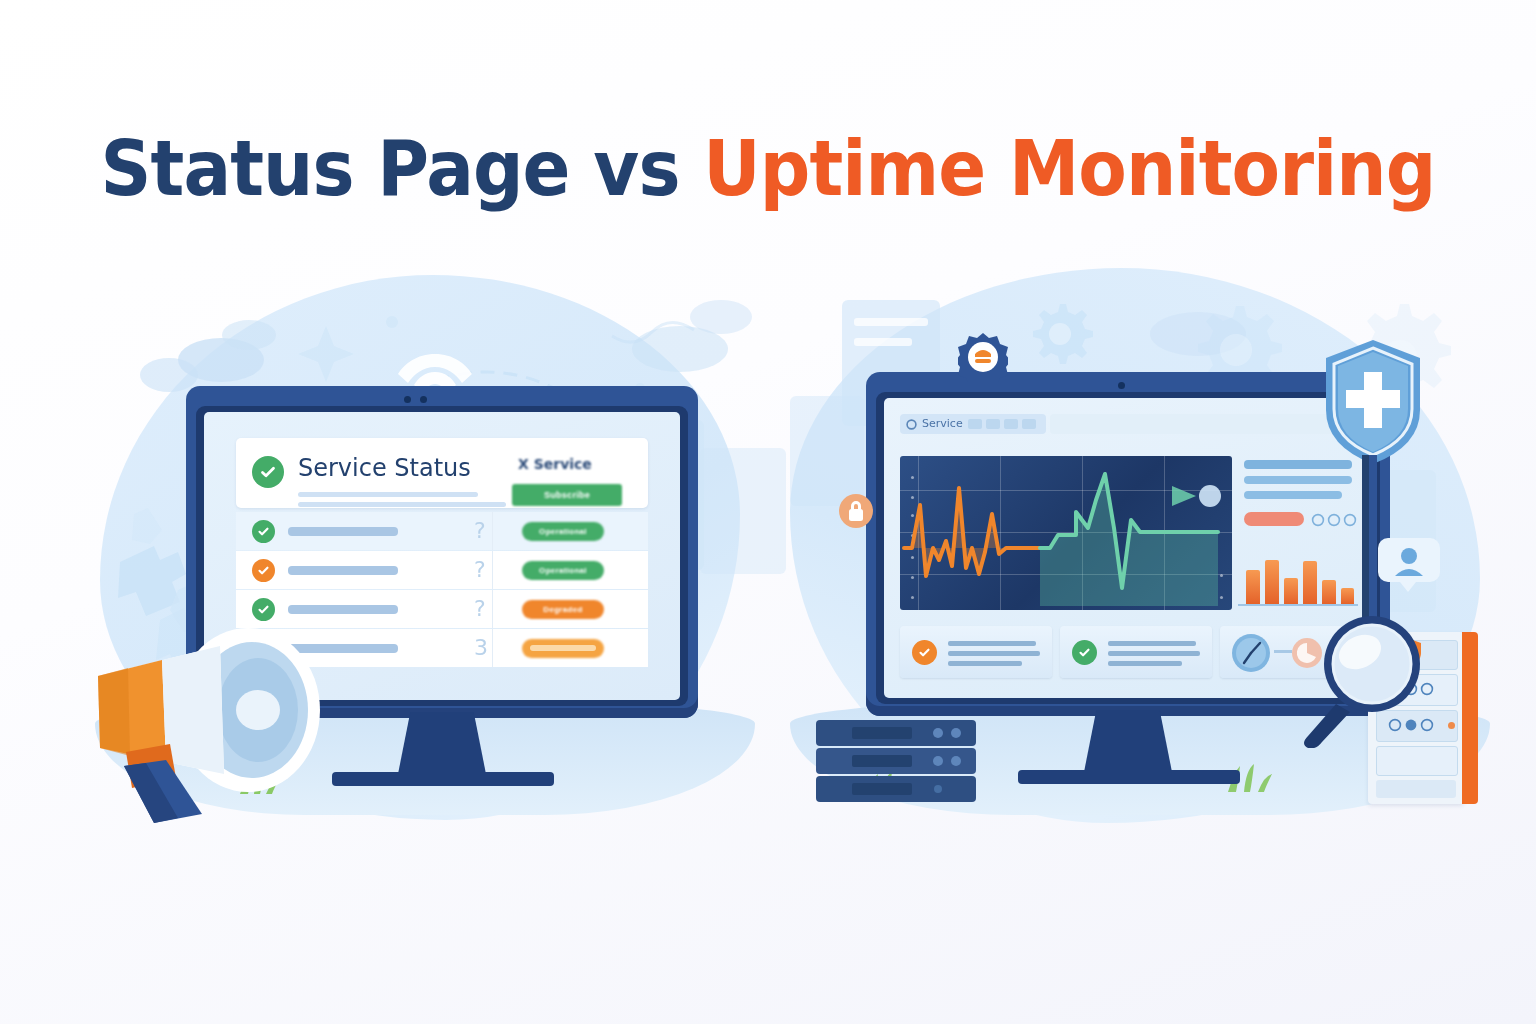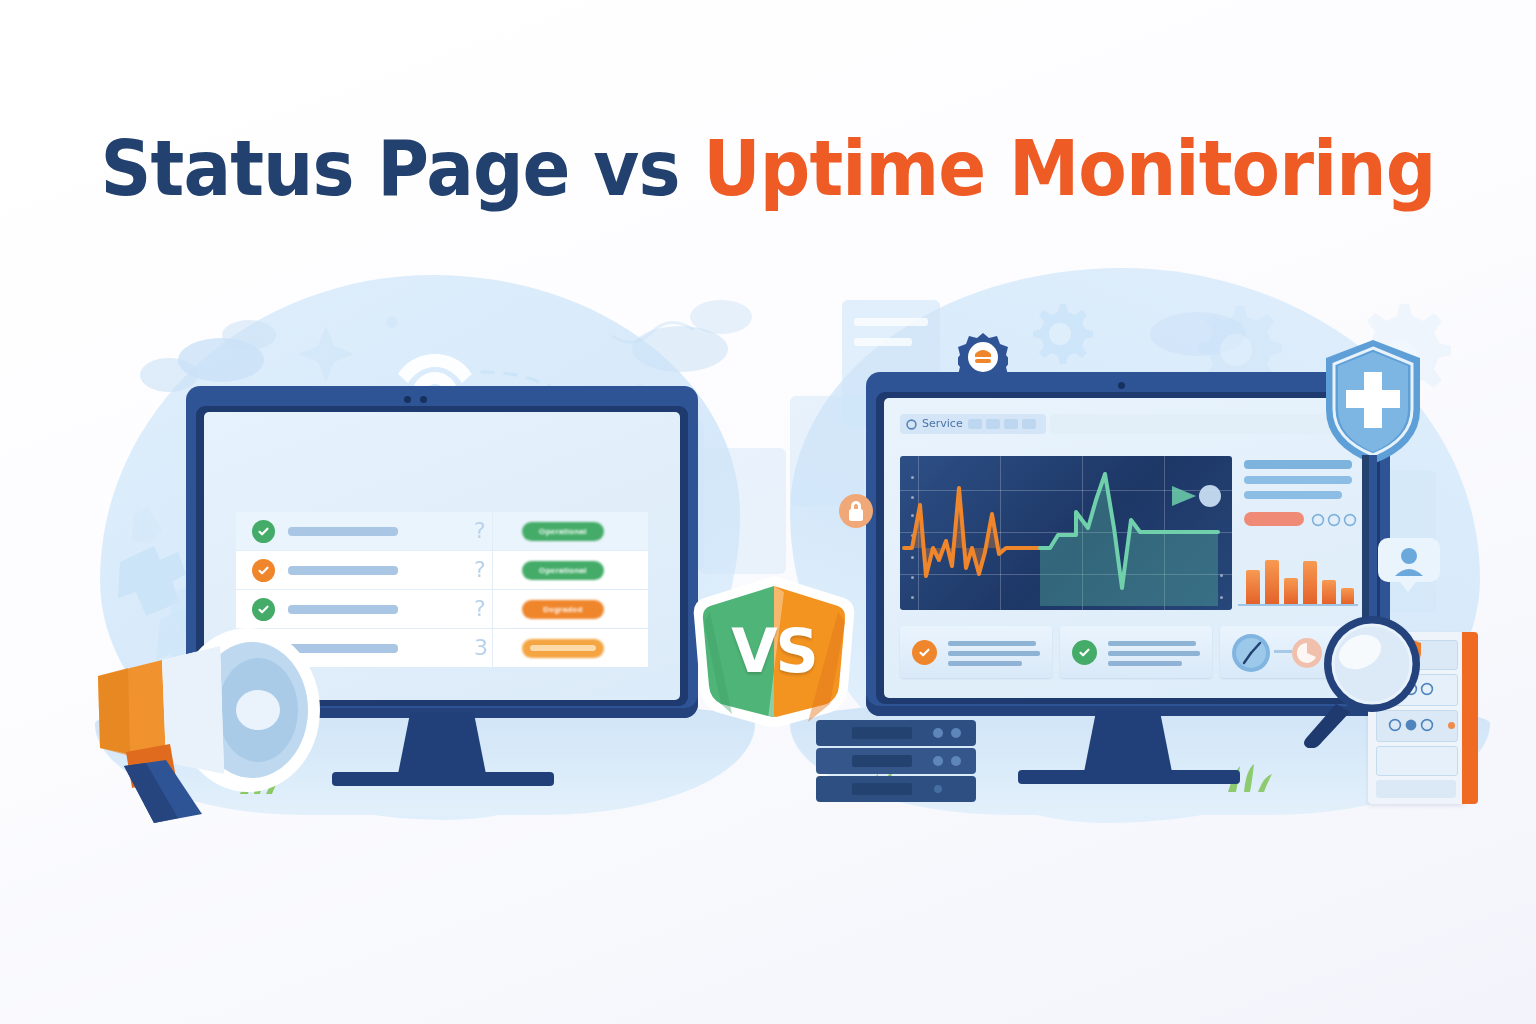--- a/index.html
+++ b/index.html
@@ -211,20 +211,32 @@
     <div class="bezel" style="left:186px;top:386px;width:512px;height:332px;"></div>
     <div class="camdot" style="left:404px;top:396px;"></div>
     <div class="camdot" style="left:420px;top:396px;"></div>
     <div class="bezel-inner" style="left:196px;top:406px;width:492px;height:300px;"></div>
     <div class="neck" style="left:398px;top:712px;width:88px;height:62px;
                 clip-path:polygon(14% 0,86% 0,100% 100%,0% 100%);"></div>
     <div class="base" style="left:332px;top:772px;width:222px;height:14px;"></div>
 
     <div class="screen lscreen" style="left:204px;top:412px;width:476px;height:288px;">
 
+      <div class="panel" style="left:32px;top:26px;width:412px;height:70px;">
+        <div class="chk" style="left:16px;top:18px;width:32px;height:32px;background:#44ac68;">
+          <svg width="18" height="18" viewBox="0 0 18 18">
+              <path d="M3.5 9.4 L7 12.8 L14.5 5.2" stroke="#fff" stroke-width="2.8" fill="none" stroke-linecap="round" stroke-linejoin="round"></path>
+            </svg>
+        </div>
+        <div class="svc-title" style="left:62px;top:16px;font-size:24px;">Service Status</div>
+        <div class="bar-lt" style="left:62px;top:54px;width:180px;height:5px;"></div>
+        <div class="bar-lt" style="left:62px;top:64px;width:208px;height:5px;"></div>
+        <div class="blurtxt" style="left:282px;top:18px;font-size:14px;">X Service</div>
+        <div class="pill" style="left:276px;top:46px;width:110px;height:22px;background:#44ac68;border-radius:3px;font-size:9px;">Subscribe</div>
+      </div>
 
       <div class="row alt" style="left:32px;top:100px;width:412px;height:38px;background:#eaf4fd;"></div>
       <div class="chk" style="left:48px;top:108px;width:23px;height:23px;background:#44ac68;">
         <svg width="13" height="13" viewBox="0 0 18 18">
             <path d="M3.5 9.4 L7 12.8 L14.5 5.2" stroke="#fff" stroke-width="3" fill="none" stroke-linecap="round" stroke-linejoin="round"></path>
           </svg>
         </div>
       <div class="bar" style="left:84px;top:115px;width:110px;height:9px;"></div>
       <div class="qmark" style="left:270px;top:106px;">?</div>
       <div class="rowdiv" style="left:288px;top:100px;width:1px;height:38px;"></div>
@@ -368,31 +380,20 @@
         </svg>
         <div style="position:absolute;left:54px;top:24px;width:18px;height:3px;background:#a8c9e6;"></div>
         <svg style="position:absolute;left:70px;top:10px;" width="34" height="34" viewBox="0 0 34 34">
           <circle cx="17" cy="17" r="15" fill="#f0c0ad"></circle>
           <path d="M17 7 a10 10 0 1 0 9 14 l-9 -4z" fill="#ffffff" opacity=".85"></path>
         </svg>
       </div>
     </div>
   </div>
 
-  <div class="vs">
-    <svg width="172" height="158" viewBox="0 0 172 158">
-      <path d="M86 4 L156 26 Q168 30 166 44 L160 116 Q158 132 144 140 L94 154 Q86 156 78 154 L28 140 Q14 132 12 116 L6 44 Q4 30 16 26 Z" fill="#ffffff"></path>
-      <path d="M86 14 L150 34 Q158 37 157 47 L151 114 Q150 126 139 132 L92 144 Q86 146 86 144 Z" fill="#f39320"></path>
-      <path d="M86 14 L22 34 Q14 37 15 47 L21 114 Q22 126 33 132 L80 144 Q86 146 86 144 Z" fill="#4fb477"></path>
-      <path d="M86 14 L96 20 L80 146 L86 144 Z" fill="#ffffff" opacity=".35"></path>
-      <path d="M150 40 L120 150 L142 132 L157 50 Z" fill="#e3751b" opacity=".45"></path>
-      <path d="M22 40 L44 142 L33 132 L16 50 Z" fill="#3ea067" opacity=".4"></path>
-    </svg>
-    <div class="vs-txt">VS</div>
-  </div>
 
   <svg class="megaphone" viewBox="0 0 268 205">
     <ellipse cx="186" cy="92" rx="72" ry="82" fill="#ffffff"></ellipse>
     <ellipse cx="190" cy="92" rx="56" ry="68" fill="#bdd8ef"></ellipse>
     <ellipse cx="196" cy="92" rx="40" ry="52" fill="#a9cbe8"></ellipse>
     <path d="M36 58 L158 28 L162 156 L38 130 Z" fill="#ffffff"></path>
     <path d="M36 58 L100 42 L104 144 L38 130 Z" fill="#f0922e"></path>
     <path d="M36 58 L66 50 L68 138 L38 130 Z" fill="#e07f1c" opacity=".55"></path>
     <path d="M100 42 L158 28 L162 156 L104 144 Z" fill="#e9f2fa"></path>
     <ellipse cx="196" cy="92" rx="22" ry="20" fill="#eaf3fb"></ellipse>

